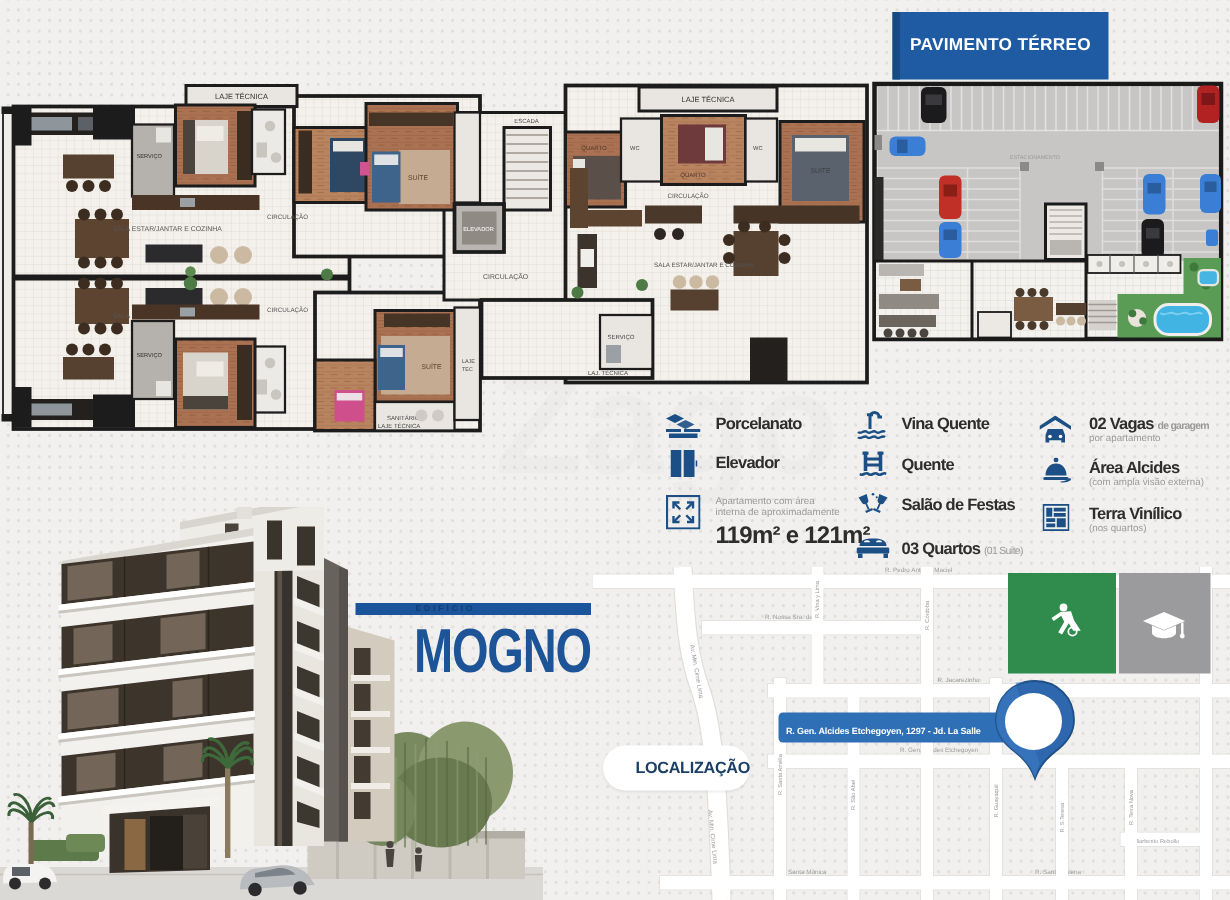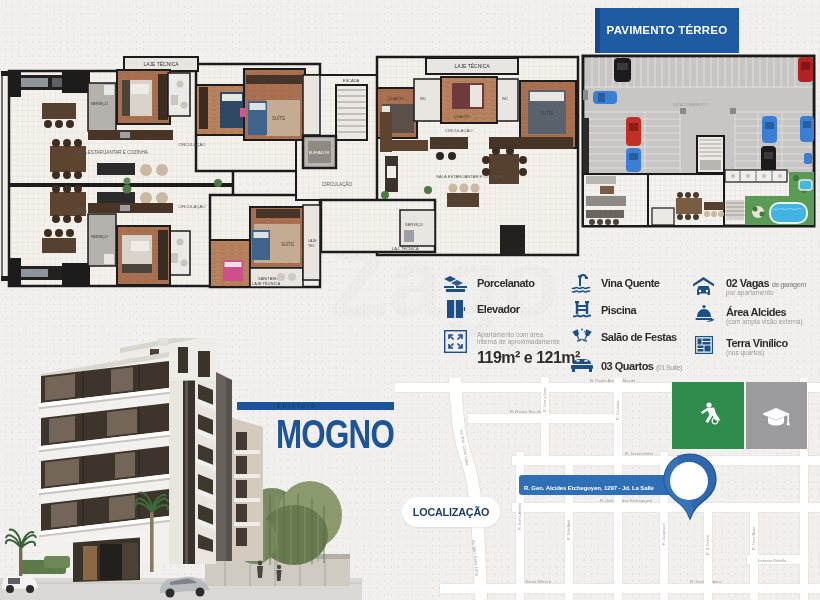--- a/index.html
+++ b/index.html
@@ -467,21 +467,21 @@
 
 <div class="at" style="left:601px;top:277px">Vina Quente</div>
 
 <svg class="abs" style="left:573px;top:301px" width="18" height="17" viewBox="0 0 18 17" fill="none" stroke="#1b4f85">
 <path d="M2 1h4M12 1h4" stroke-width="2.4"></path>
 <path d="M4 0v13M14 0v13" stroke-width="2.4"></path>
 <path d="M4 5h10M4 9h10" stroke-width="2"></path>
 <path d="M0 15c2 2 4-2 6 0s4-2 6 0 4-2 6 0" stroke-width="1.8"></path>
 </svg>
 
-<div class="at" style="left:601px;top:304px">Piscina</div>
+<div class="at" style="left:601px;top:304px">Quente</div>
 
 <svg class="abs" style="left:572px;top:328px" width="20" height="18" viewBox="0 0 20 18" fill="#1b4f85">
 <g transform="rotate(-24 5.5 8)">
           <path d="M2.5 2h6l-.8 4.5c-.4 1.8-4 1.8-4.4 0z"></path>
           <rect x="4.9" y="6.5" width="1.2" height="5.5"></rect>
           <rect x="3" y="12" width="5" height="1.5"></rect>
         </g>
 <g transform="rotate(24 14.5 8)">
           <path d="M11.5 2h6l-.8 4.5c-.4 1.8-4 1.8-4.4 0z"></path>
           <rect x="13.9" y="6.5" width="1.2" height="5.5"></rect>
@@ -782,14 +782,14 @@
 
 <g>
 <path d="M690 454c-15 0-26 11-26 26 0 8 4 14 10 19 6 5 12 9 16 20 4-11 10-15 16-20 6-5 10-11 10-19 0-15-11-26-26-26z" fill="#2e67ae" stroke="#1e4f86" stroke-width="1.2"></path>
 <path d="M690 454c-15 0-26 11-26 26 0 8 4 14 10 19 6 5 12 9 16 20l3-10-16-54z" fill="#3d7cc2" opacity=".6"></path>
 <circle cx="689" cy="481" r="19" fill="#ffffff"></circle>
 </g>
 </g>
 </svg>
 
 <div class="abs" style="left:402px;top:497px;width:98px;height:30px;background:#fff;border-radius:15px;box-shadow:0 1px 2px rgba(0,0,0,.08)"></div>
-<div class="abs" style="left:402px;top:497px;width:98px;height:30px;line-height:30px;text-align:center;font-weight:bold;font-size:10.8px;color:#1c3f66;letter-spacing:-0.2px">LOCALIZAÇÃO</div>
+<div class="abs" style="left:402px;top:497px;width:98px;height:30px;line-height:30px;text-align:right;font-weight:bold;font-size:10.8px;color:#1c3f66;letter-spacing:-0.2px">LOCALIZAÇÃO</div>
 </div>
 
 </body></html>

